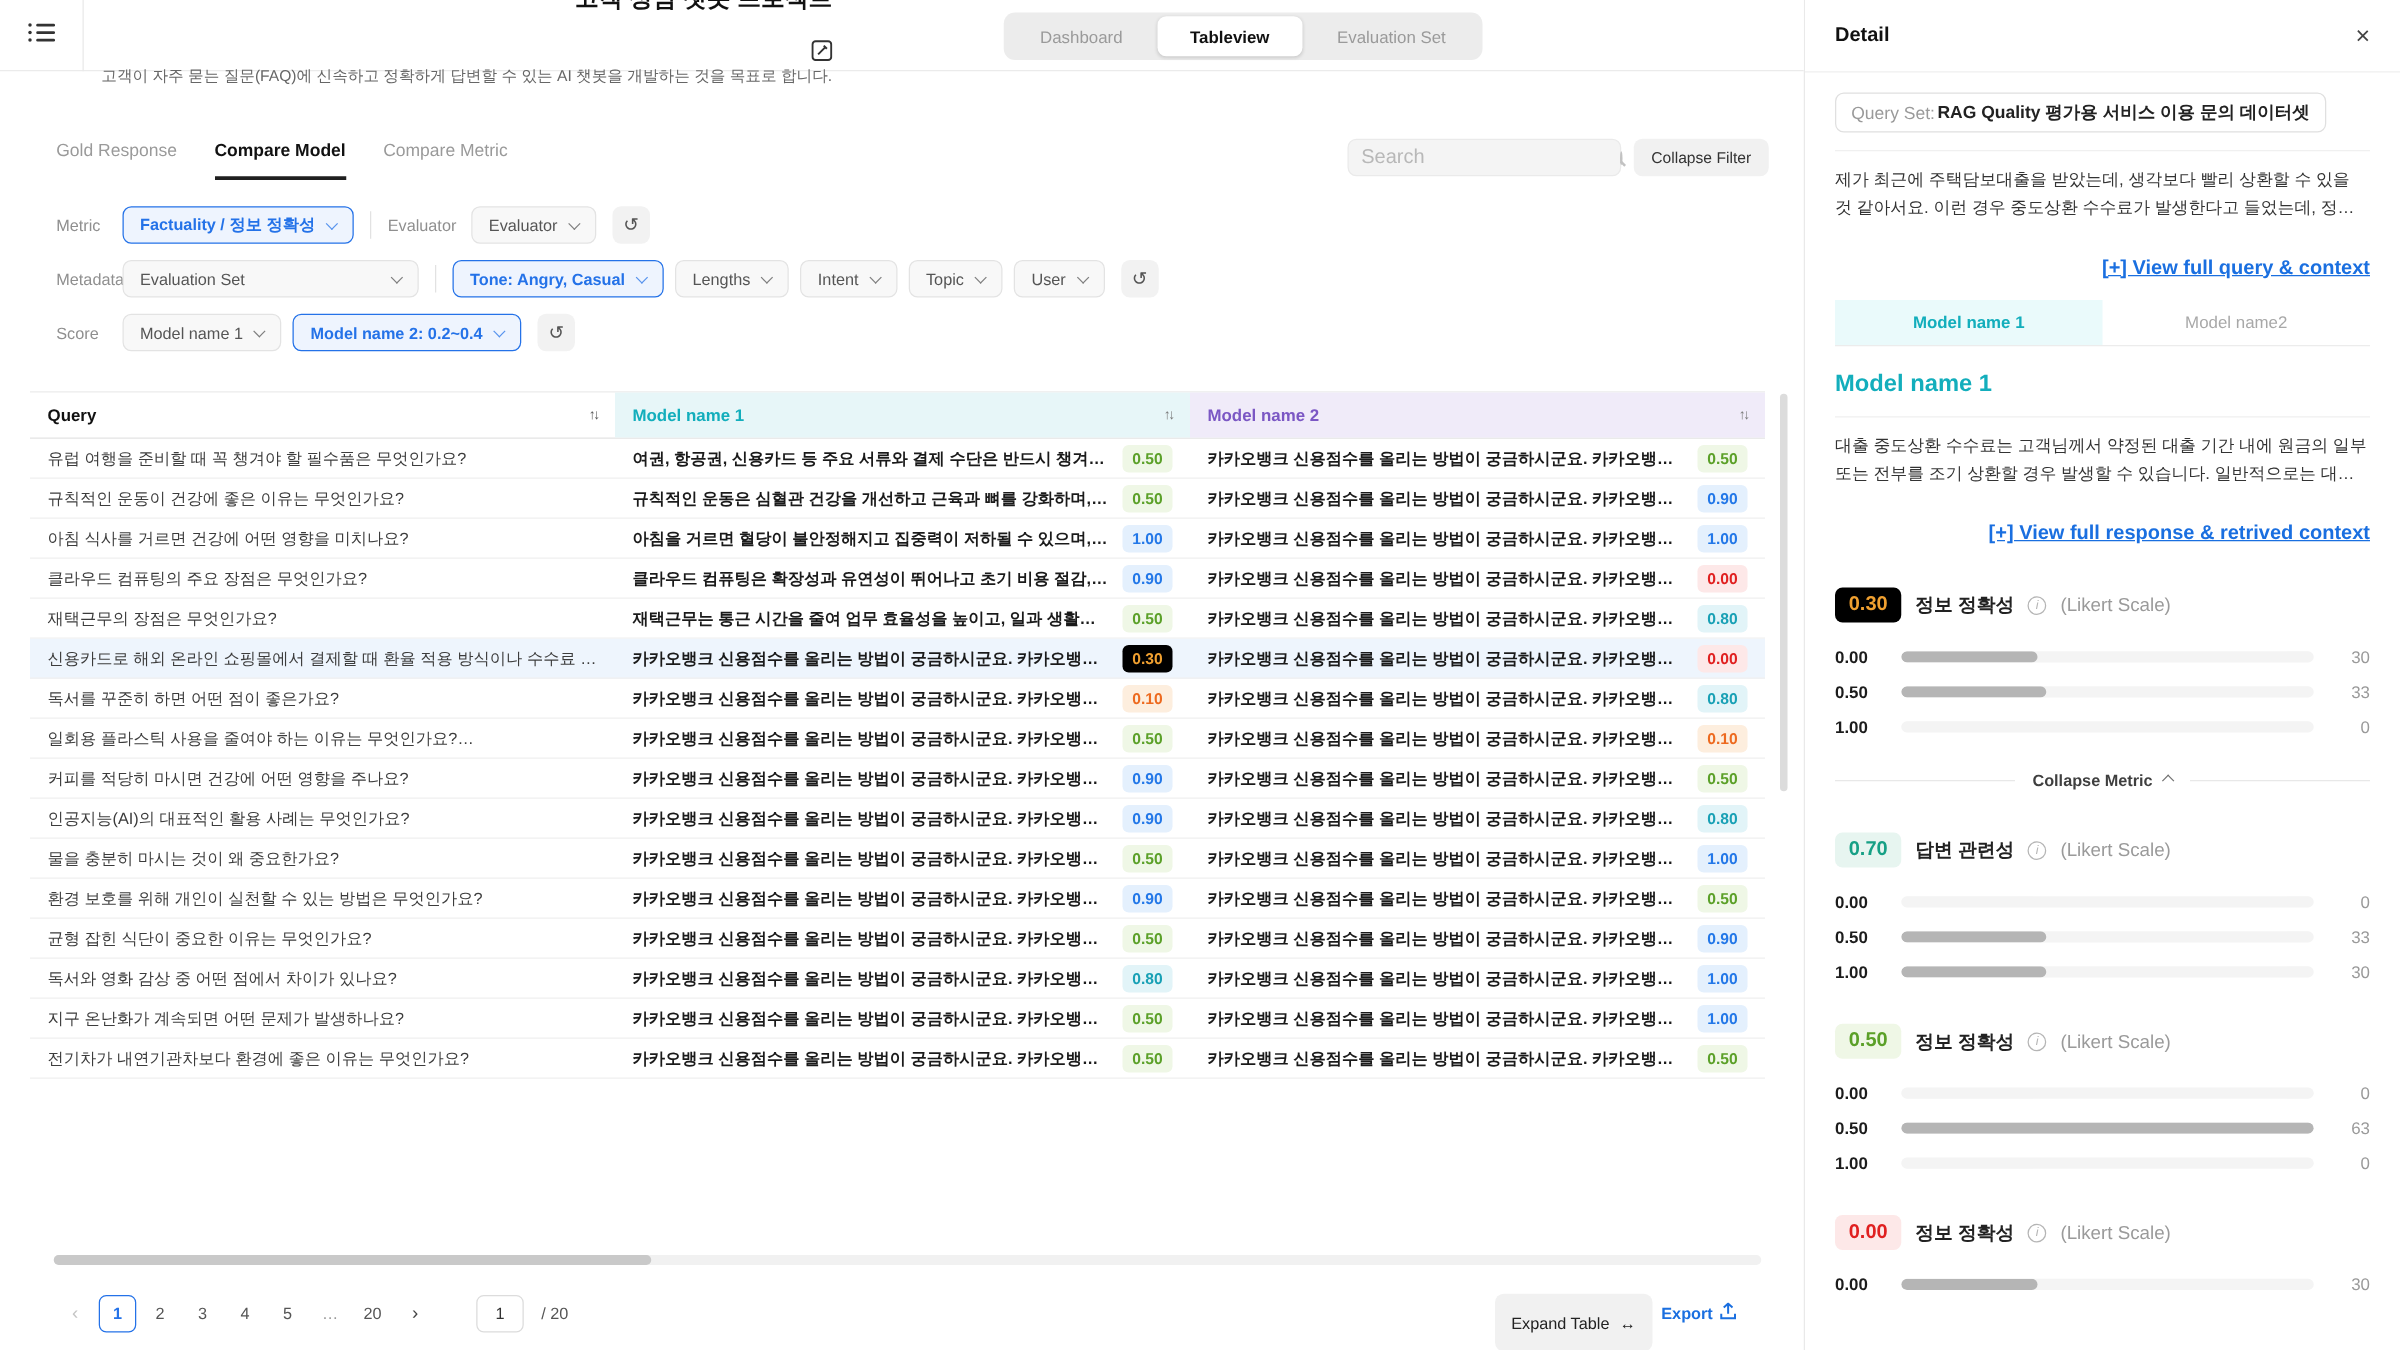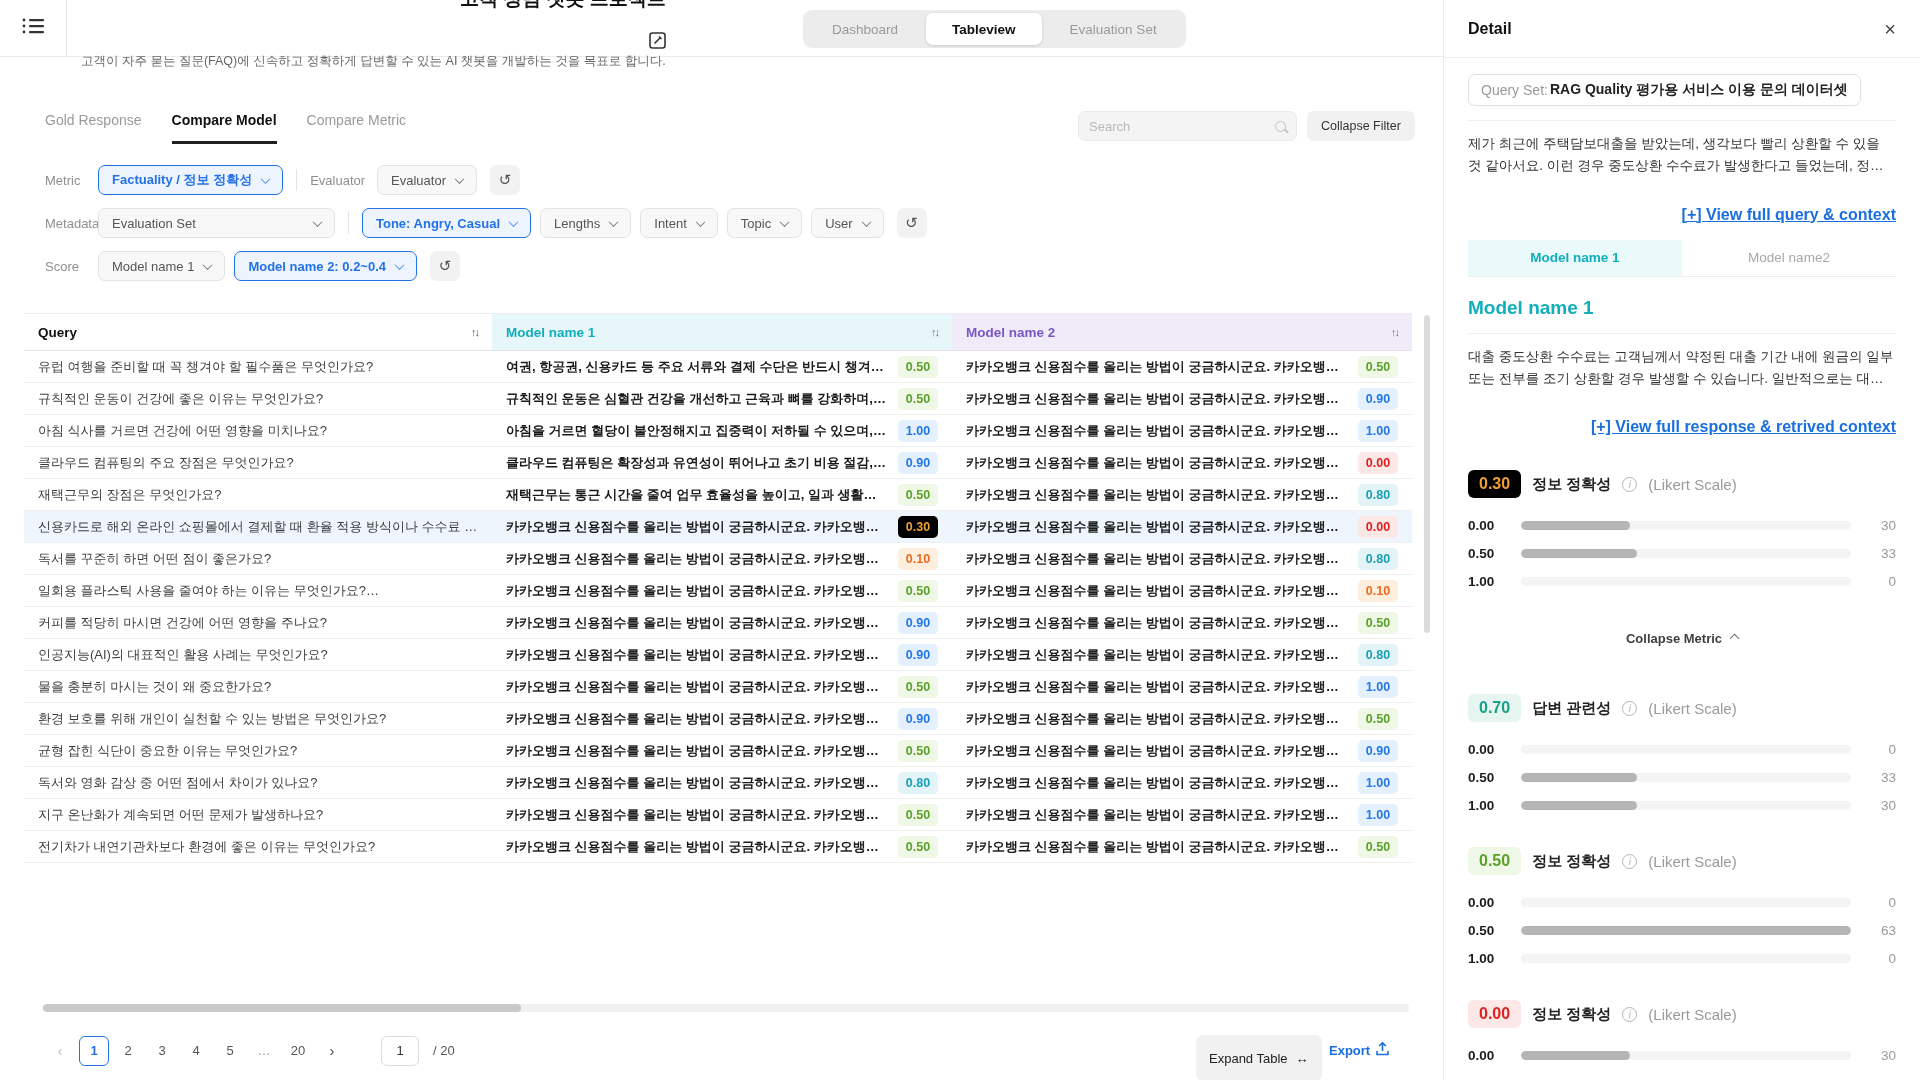--- a/index.html
+++ b/index.html
@@ -23,21 +23,21 @@
     color:#9a9a9a; border-radius:7px; cursor:pointer; white-space:nowrap; }
   .nav-tab.active { background:#fff; color:#111; font-weight:700; box-shadow:0 1px 3px rgba(0,0,0,.14); }
 
   
   .view-tabs { position:absolute; left:45px; top:112px; display:flex; gap:30px; font-size:14px; }
   .view-tab { padding-bottom:13px; color:#9a9a9a; cursor:pointer; border-bottom:3px solid transparent; }
   .view-tab.active { color:#111; font-weight:700; border-bottom-color:#1f1f1f; }
 
   .search { position:absolute; left:1078px; top:111px; width:219px; height:30px; background:#f4f4f4;
     border:1px solid #eaeaea; border-radius:7px; display:flex; align-items:center; padding:0 10px; }
-  .search input { border:none; outline:none; background:transparent; flex:1; font-size:13px;
+  .search input { border:none; outline:none; background:transparent; flex:1; font-size:16px;
     color:#555; font-family:"Liberation Sans", sans-serif; }
   .search input::placeholder { color:#b8b8b8; }
   .mag { width:11px; height:11px; border:1.6px solid #c2c2c2; border-radius:50%; position:relative; }
   .mag::after { content:""; position:absolute; width:5px; height:1.6px; background:#c2c2c2;
     transform:rotate(45deg); right:-4px; bottom:-1px; }
   .collapse-filter { position:absolute; left:1307px; top:111px; height:30px; padding:0 14px;
     background:#f1f1f1; border-radius:7px; font-size:12.5px; color:#333; display:flex;
     align-items:center; cursor:pointer; }
 
   
@@ -141,21 +141,21 @@
   .i-icon { width:15px; height:15px; border:1px solid #b5b5b5; border-radius:50%; color:#b5b5b5;
     font-size:10px; display:inline-flex; align-items:center; justify-content:center;
     font-style:italic; cursor:pointer; }
   .m-scale { color:#9a9a9a; font-size:15px; }
   .bars { margin-top:20px; }
   .bar-row { display:flex; align-items:center; gap:13px; margin-top:13px; }
   .bar-label { width:40px; font-weight:600; font-size:13.5px; color:#1c1c1c; }
   .bar-track { flex:1; height:9px; background:#f4f4f4; border-radius:5px; overflow:hidden; }
   .bar-fill { height:100%; background:#b5b5b5; border-radius:5px; }
   .bar-count { width:32px; text-align:right; color:#9a9a9a; font-size:13.5px; }
-  .collapse-div { display:flex; align-items:center; gap:14px; margin:28px 0 0;flex-direction:column; }
+  .collapse-div { display:flex; align-items:center; gap:14px; margin:28px 0 0; }
   .collapse-div .line { flex:1; height:1px; background:#e8e8e8; }
   .collapse-lab { display:flex; align-items:center; gap:9px; color:#3f3f3f; font-size:13px;
     font-weight:600; cursor:pointer; }
 </style>
 </head>
 <body>
 
 <div class="page">
 
   <div class="topbar">

